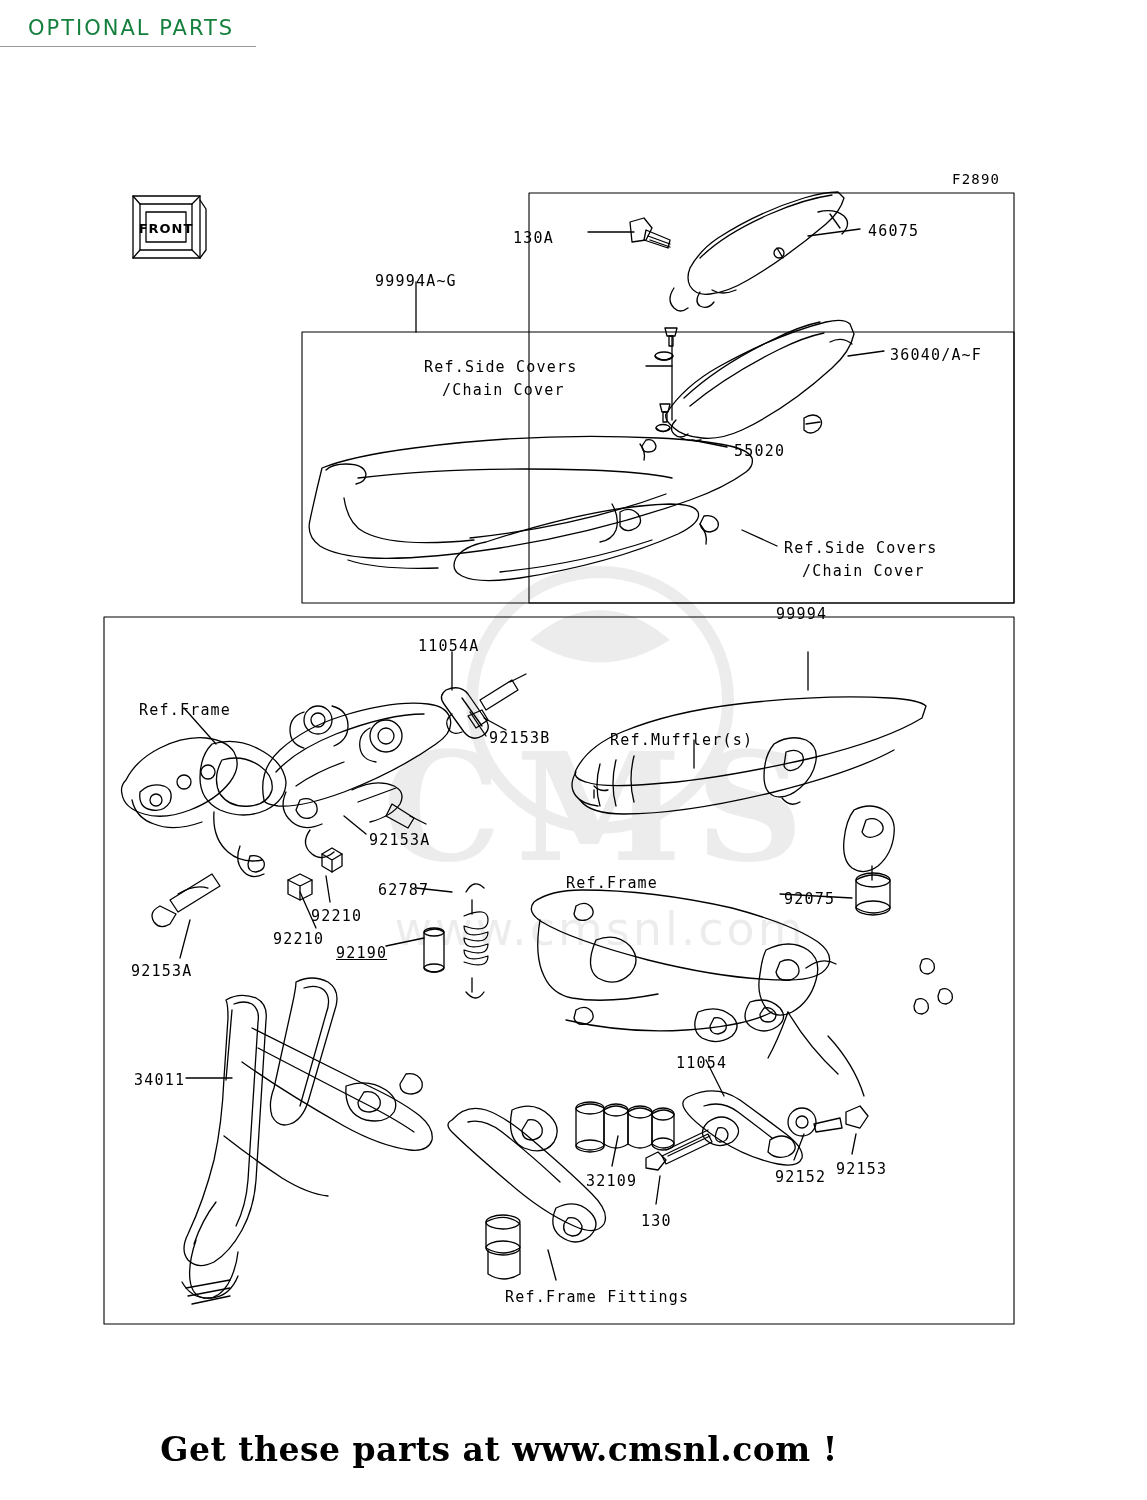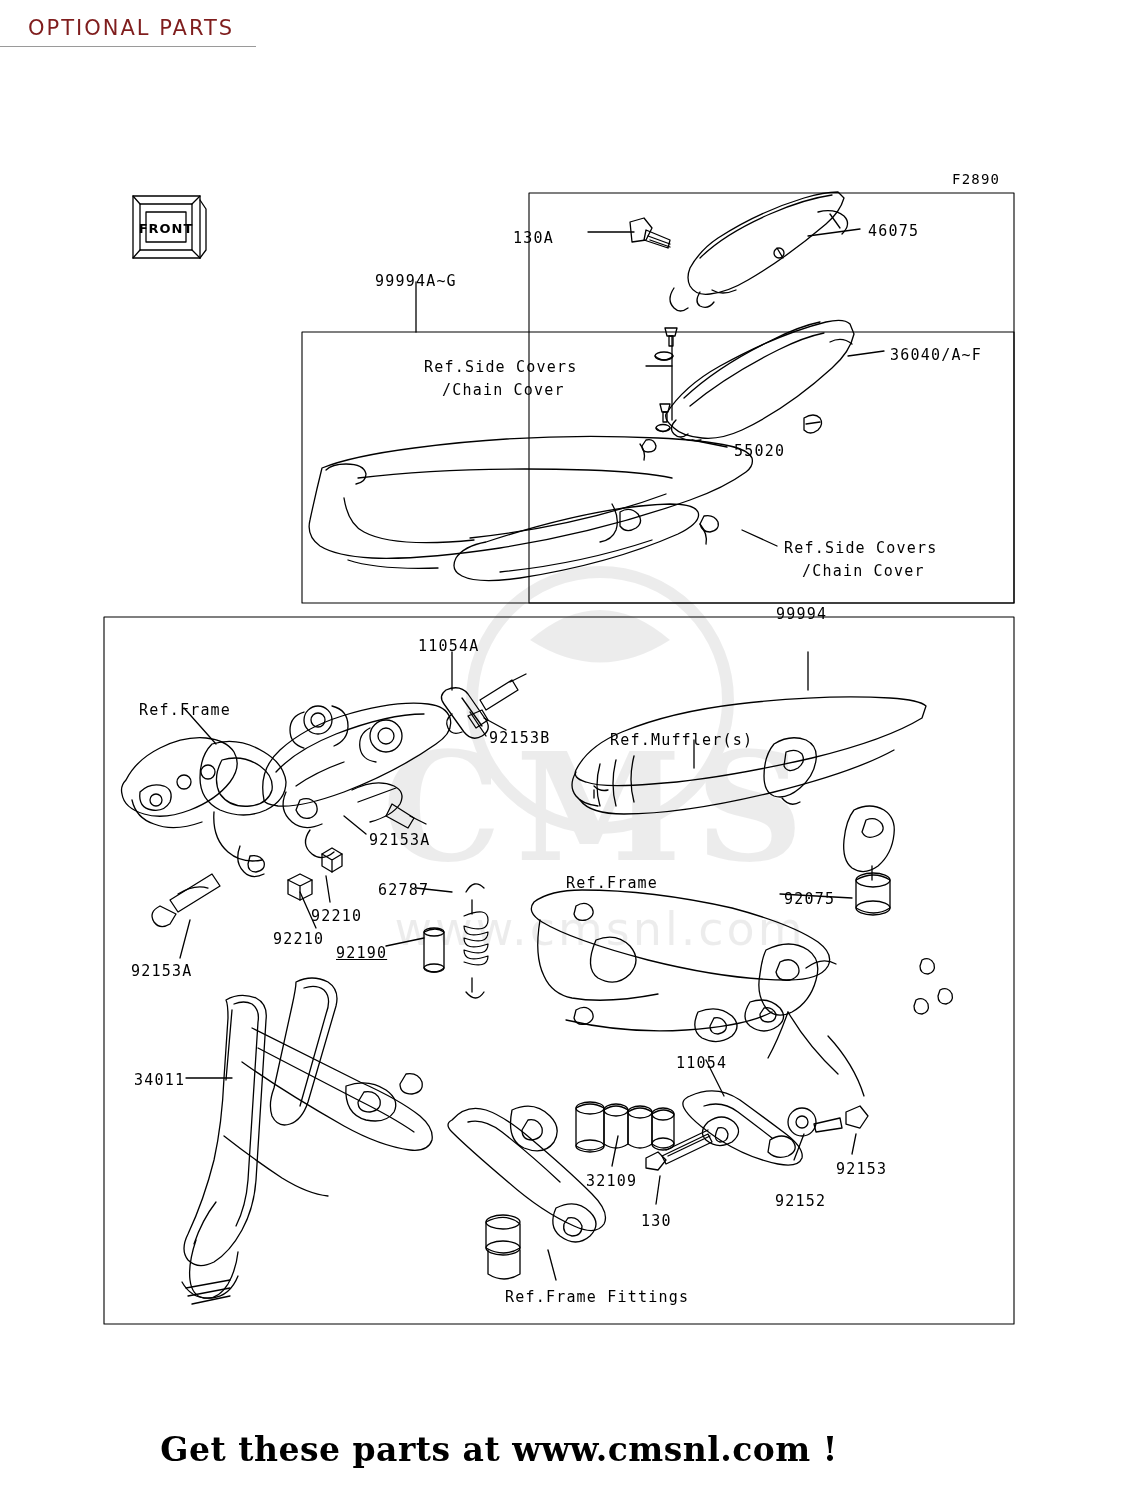--- a/index.html
+++ b/index.html
@@ -15,21 +15,21 @@
     color: #000000;
     overflow: hidden;
   }
   .page-title {
     position: absolute;
     left: 28px;
     top: 16px;
     font-family: "DejaVu Sans", sans-serif;
     font-size: 21px;
     letter-spacing: 2px;
-    color: #7f1d1d;
+    color: #15803d;
   }
   .title-rule {
     position: absolute;
     left: 0px;
     top: 46px;
     width: 256px;
     height: 1px;
     background: #9a9a9a;
   }
   .footer {
@@ -370,17 +370,17 @@
     <div class="lbl" style="left: 566px; top: 874px;">Ref.Frame</div>
     <div class="lbl" style="left: 378px; top: 881px;">62787</div>
     <div class="lbl" style="left: 784px; top: 890px;">92075</div>
     <div class="lbl" style="left: 311px; top: 907px;">92210</div>
     <div class="lbl" style="left: 273px; top: 930px;">92210</div>
     <div class="lbl" style="left: 336px; top: 944px; text-decoration: underline;">92190</div>
     <div class="lbl" style="left: 131px; top: 962px;">92153A</div>
     <div class="lbl" style="left: 676px; top: 1054px;">11054</div>
     <div class="lbl" style="left: 134px; top: 1071px;">34011</div>
     <div class="lbl" style="left: 586px; top: 1172px;">32109</div>
-    <div class="lbl" style="left: 775px; top: 1168px; margin-top: 24px;">92152</div>
+    <div class="lbl" style="left: 775px; top: 1168px;">92152</div>
     <div class="lbl" style="left: 836px; top: 1160px;">92153</div>
     <div class="lbl" style="left: 641px; top: 1212px;">130</div>
     <div class="lbl" style="left: 505px; top: 1288px; text-align: right;">Ref.Frame Fittings</div>
   </div>
 
 </body></html>

